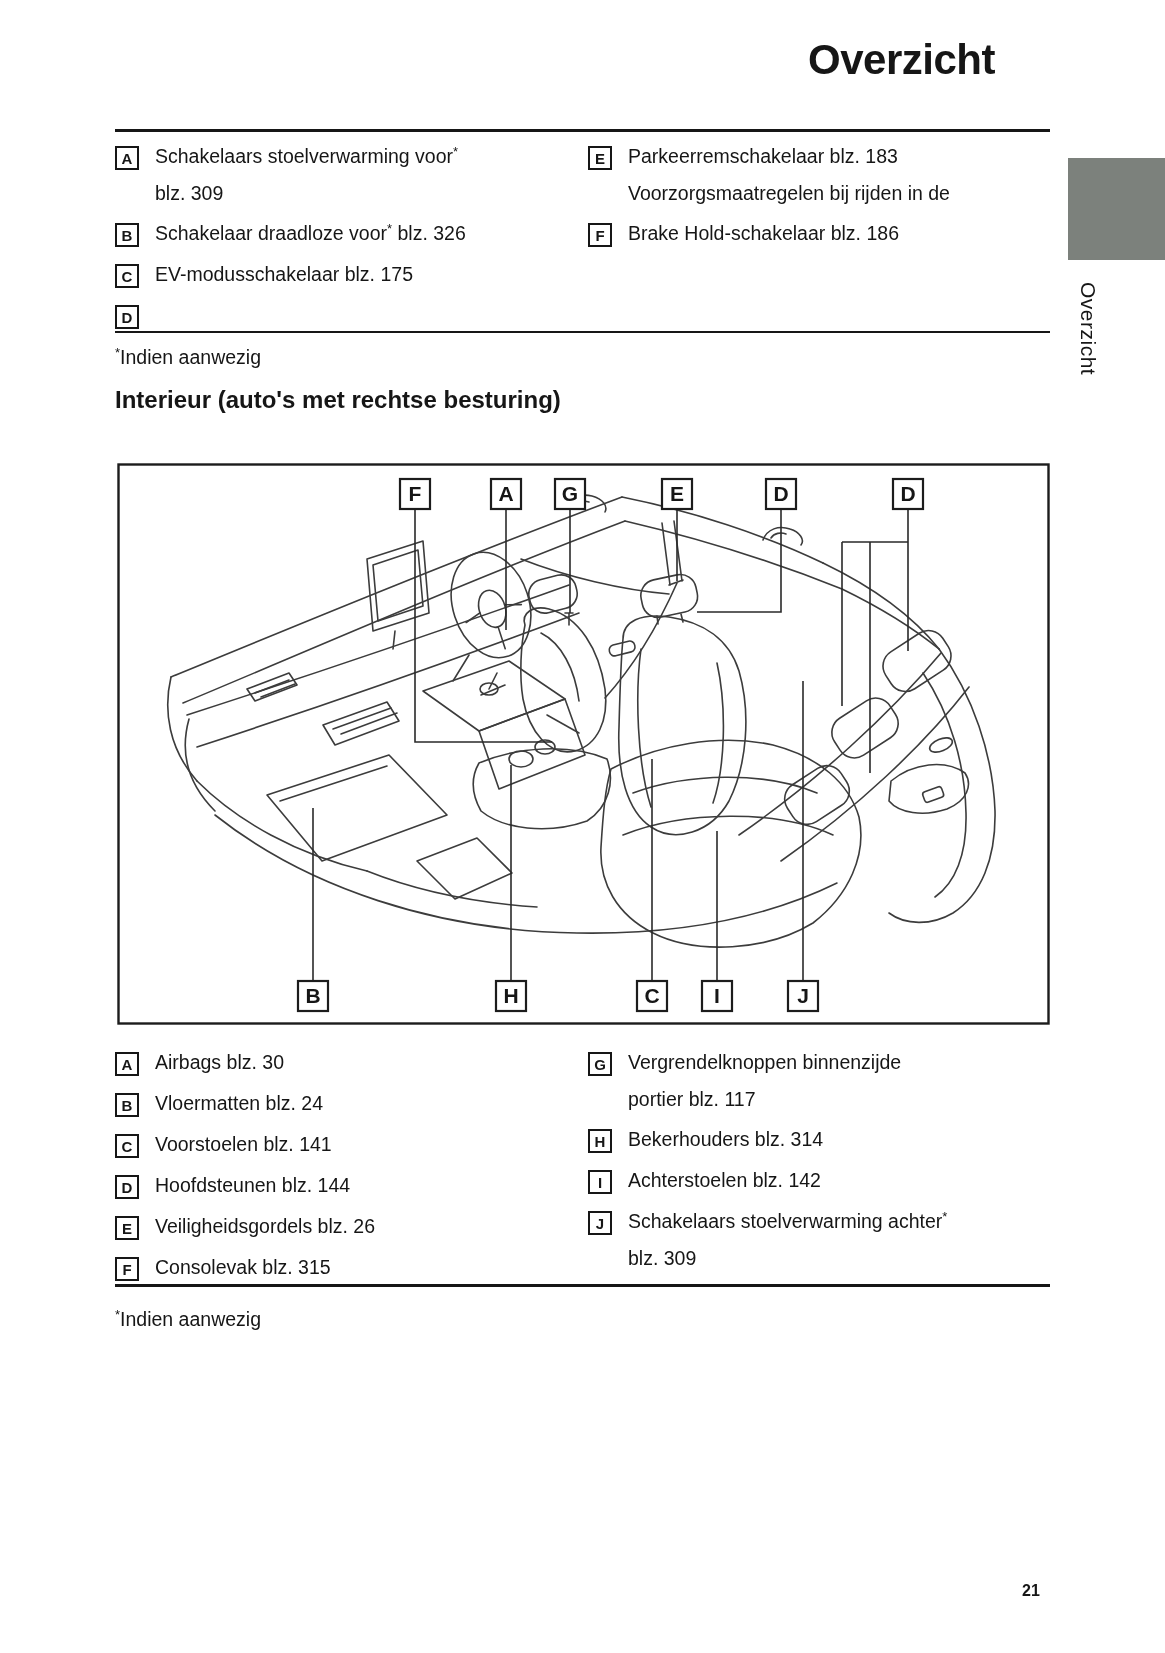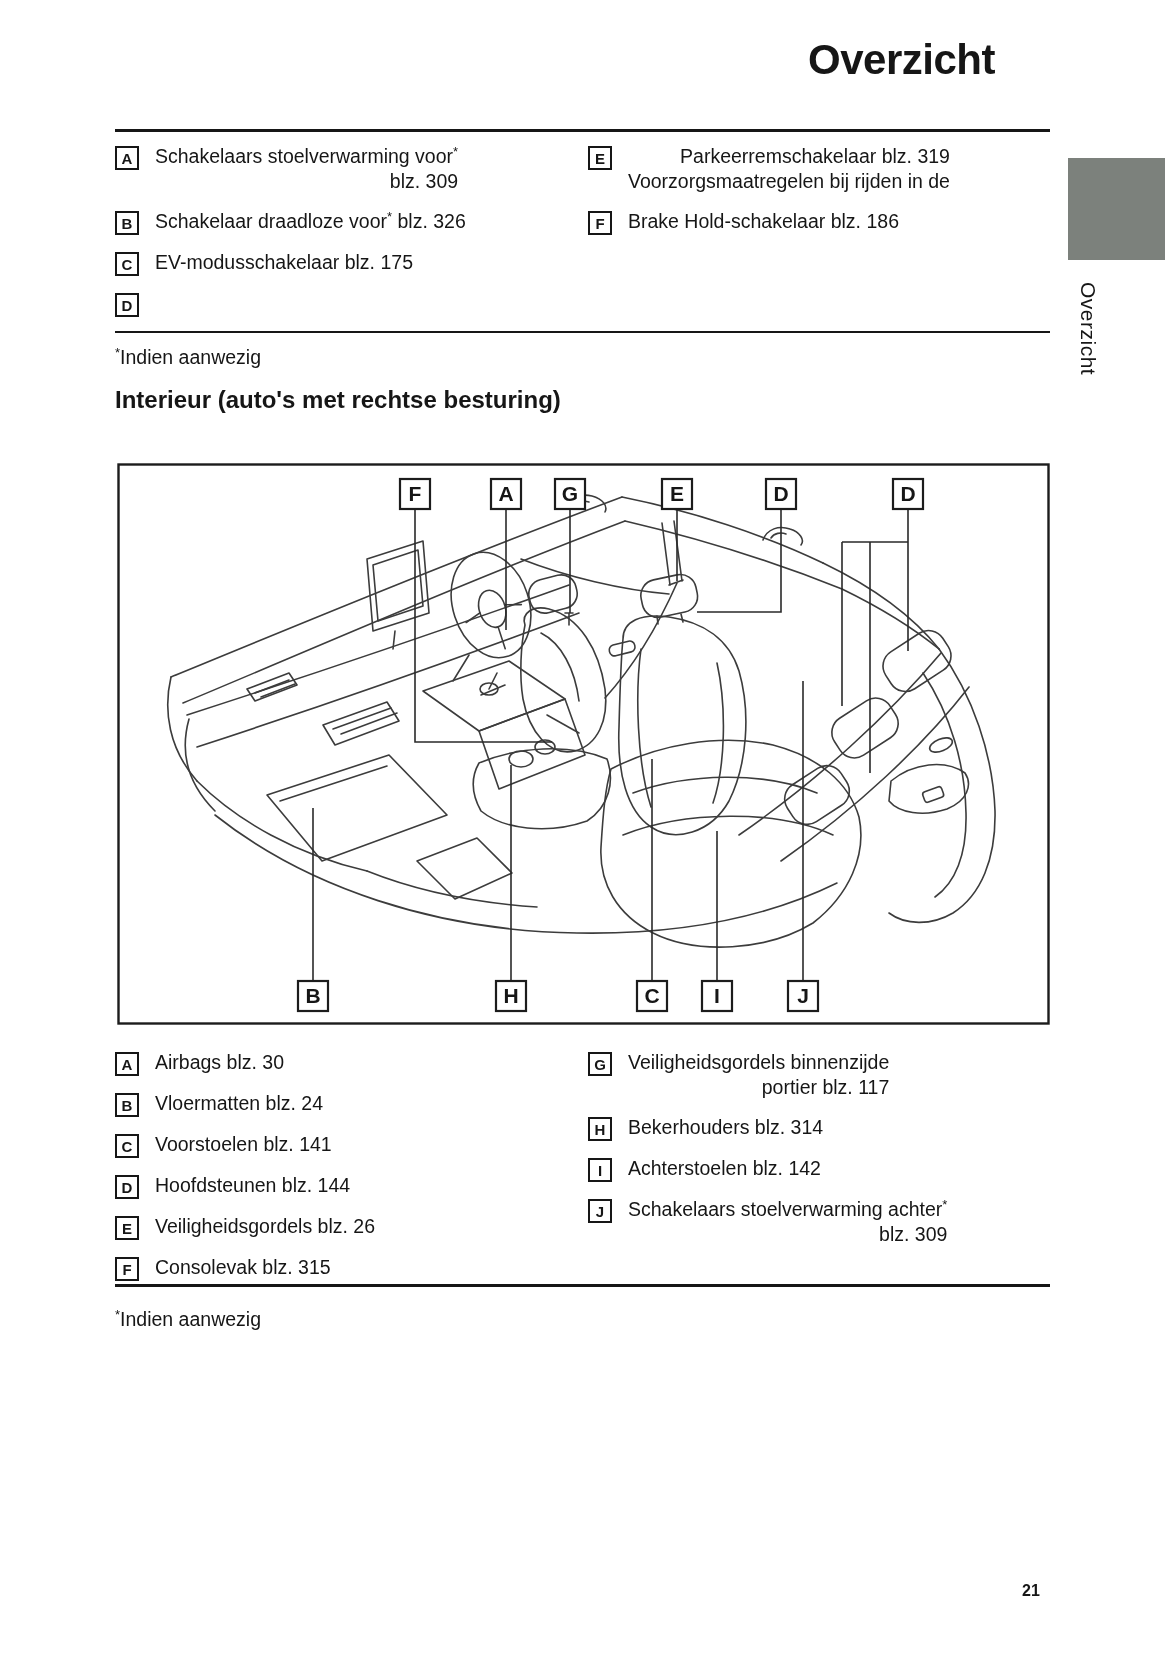--- a/index.html
+++ b/index.html
@@ -22,22 +22,22 @@
   .toplist-right { left:588px; top:144px; width:440px; }
   .botlist-left  { left:115px; top:1050px; width:460px; }
   .botlist-right { left:588px; top:1050px; width:445px; }
 
   .row { display:flex; gap:16px; align-items:flex-start; margin-bottom:15px; }
   .keybox {
     flex:0 0 auto; width:20px; height:20px; margin-top:2px;
     border:2px solid #161616; display:flex; align-items:center; justify-content:center;
     font-size:15px; font-weight:700; background:#fff;
   }
-  .itemtext { font-size:19.5px; line-height:25px;text-align:right; }
-  .l2 { display:block; }
+  .itemtext { font-size:19.5px; line-height:25px; }
+  .l2 { display:block;margin-top:12px; }
   sup.star { font-size:13px; line-height:0; }
 
   .footnote { position:absolute; left:115px; font-size:19.5px; }
   .footnote1 { top:346px; }
   .footnote2 { top:1308px; }
   .heading {
     position:absolute; left:115px; top:386px;
     font-size:24px; font-weight:700;
   }
   .graytab { position:absolute; left:1068px; top:158px; width:97px; height:102px; }
@@ -72,21 +72,21 @@
       <div class="itemtext"><span>EV-modusschakelaar blz. 175</span></div>
     </div>
     <div class="row">
       <span class="keybox">D</span>
     </div>
   </div>
 
   <div class="list toplist-right">
     <div class="row">
       <span class="keybox">E</span>
-      <div class="itemtext"><span>Parkeerremschakelaar blz. 319</span><span class="l2">Voorzorgsmaatregelen bij rijden in de</span></div>
+      <div class="itemtext"><span>Parkeerremschakelaar blz. 183</span><span class="l2">Voorzorgsmaatregelen bij rijden in de</span></div>
     </div>
     <div class="row">
       <span class="keybox">F</span>
       <div class="itemtext"><span>Brake Hold-schakelaar blz. 186</span></div>
     </div>
   </div>
 
   <div class="rule rule2"></div>
   <div class="footnote footnote1"><sup class="star">*</sup><span>Indien aanwezig</span></div>
   <div class="heading">Interieur (auto's met rechtse besturing)</div>
@@ -286,21 +286,21 @@
     </div>
     <div class="row">
       <span class="keybox">F</span>
       <div class="itemtext"><span>Consolevak blz. 315</span></div>
     </div>
   </div>
 
   <div class="list botlist-right">
     <div class="row">
       <span class="keybox">G</span>
-      <div class="itemtext"><span>Veiligheidsgordels binnenzijde</span><span class="l2">portier blz. 117</span></div>
+      <div class="itemtext"><span>Vergrendelknoppen binnenzijde</span><span class="l2">portier blz. 117</span></div>
     </div>
     <div class="row">
       <span class="keybox">H</span>
       <div class="itemtext"><span>Bekerhouders blz. 314</span></div>
     </div>
     <div class="row">
       <span class="keybox">I</span>
       <div class="itemtext"><span>Achterstoelen blz. 142</span></div>
     </div>
     <div class="row">

